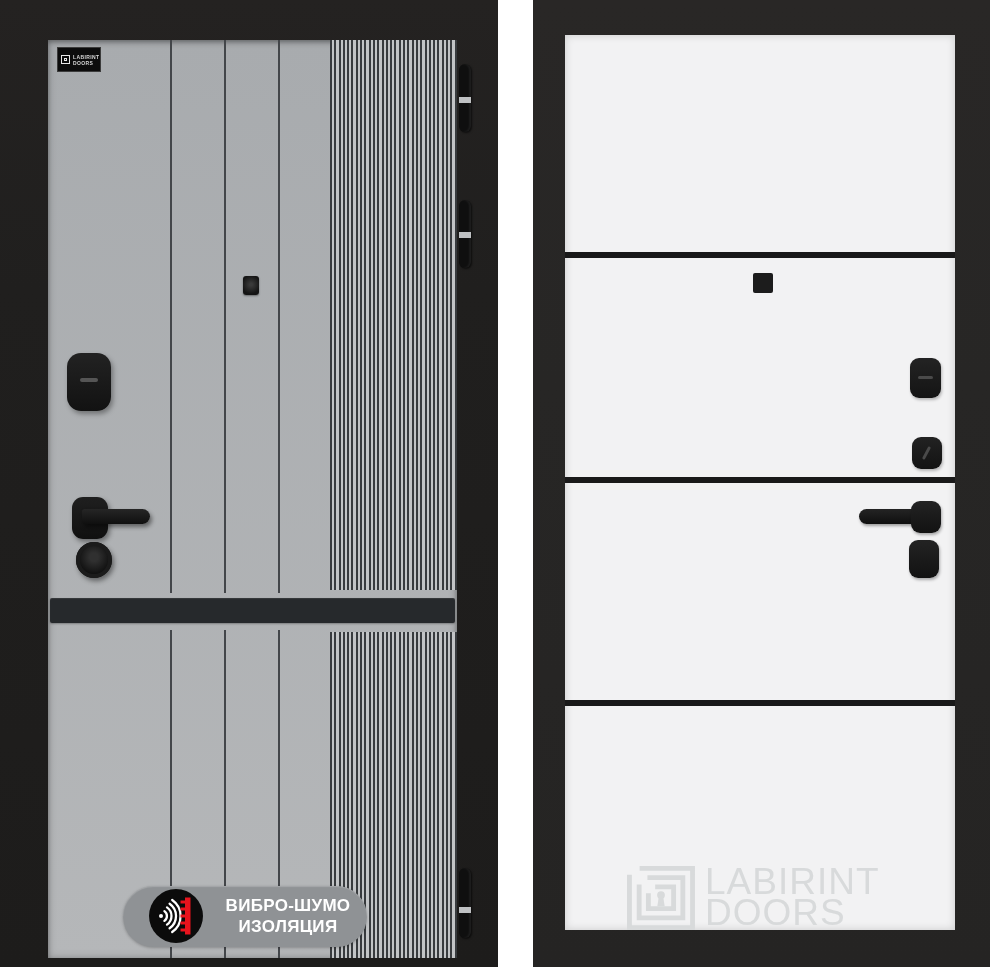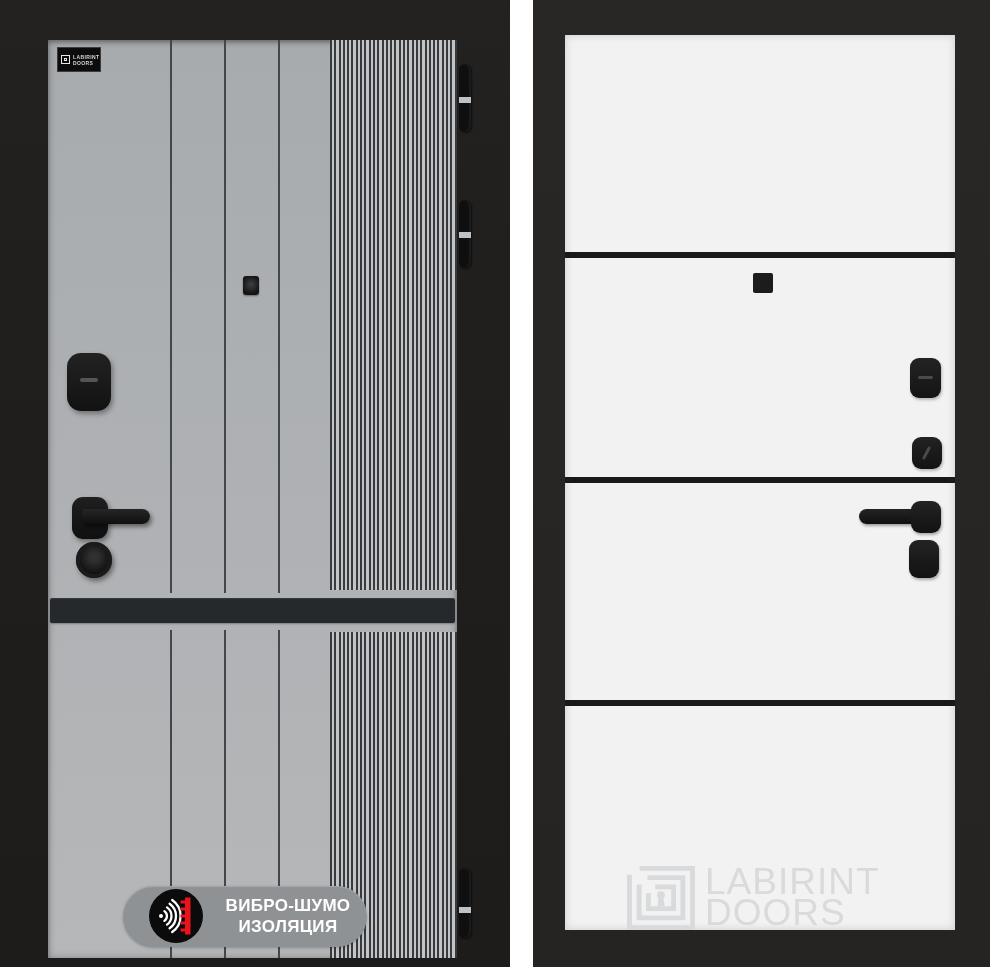--- a/index.html
+++ b/index.html
@@ -1,21 +1,21 @@
 <!DOCTYPE html>
 <html style="--page-bg: #ffffff; --left-frame: #201f1e; --panel-gray-top: #a8abae; --panel-gray-bottom: #b5b7b9; --seam-line: #43464a; --rib-dark: #383b3e; --rib-light: #c2c4c6; --accent-stripe: #26292c; --hinge-pin: #bfc1c3; --badge-pill: #8f9295; --badge-icon-bg: #0b0b0b; --badge-wave: #ffffff; --badge-red: #e8131d; --badge-text: #ffffff; --right-frame: #272625; --panel-white: #f2f2f3; --divider: #191919; --watermark: #d8dadb;"><head>
 <meta charset="utf-8">
 <style>
   html,body{margin:0;padding:0;}
   body{font-family:"Liberation Sans","DejaVu Sans",sans-serif;background:#fff;}
   .stage{position:relative;width:990px;height:967px;background:var(--page-bg,#fff);overflow:hidden;}
 
   
   .unit-left{position:absolute;left:0;top:0;width:498px;height:967px;
-    background:linear-gradient(180deg,#242221 0%,var(--left-frame,#201f1e) 30%,#1d1c1b 100%);padding-left:12px;}
+    background:linear-gradient(180deg,#242221 0%,var(--left-frame,#201f1e) 30%,#1d1c1b 100%);}
   .panel-gray{position:absolute;left:48px;top:40px;width:409px;height:918px;
     background:linear-gradient(180deg,var(--panel-gray-top,#a8abae),var(--panel-gray-bottom,#b5b7b9));
     box-shadow:inset 0 2px 5px rgba(0,0,0,.35), inset 0 0 10px rgba(0,0,0,.18);}
 
   .brand-plate{position:absolute;left:9px;top:7px;width:44px;height:25px;background:#0c0c0c;
     border:1px solid #3c3c3c;box-sizing:border-box;display:flex;align-items:center;padding:2px 3px;gap:3px;}
   .plate-icon{width:9px;height:9px;border:1px solid #e8e8e8;box-sizing:border-box;display:block;position:relative;flex:0 0 auto;}
   .plate-icon::after{content:"";position:absolute;left:2px;top:2px;right:2px;bottom:2px;border:1px solid #e8e8e8;}
   .plate-text{color:#d6d6d6;font-size:5px;line-height:6px;letter-spacing:.4px;font-weight:bold;}
 

